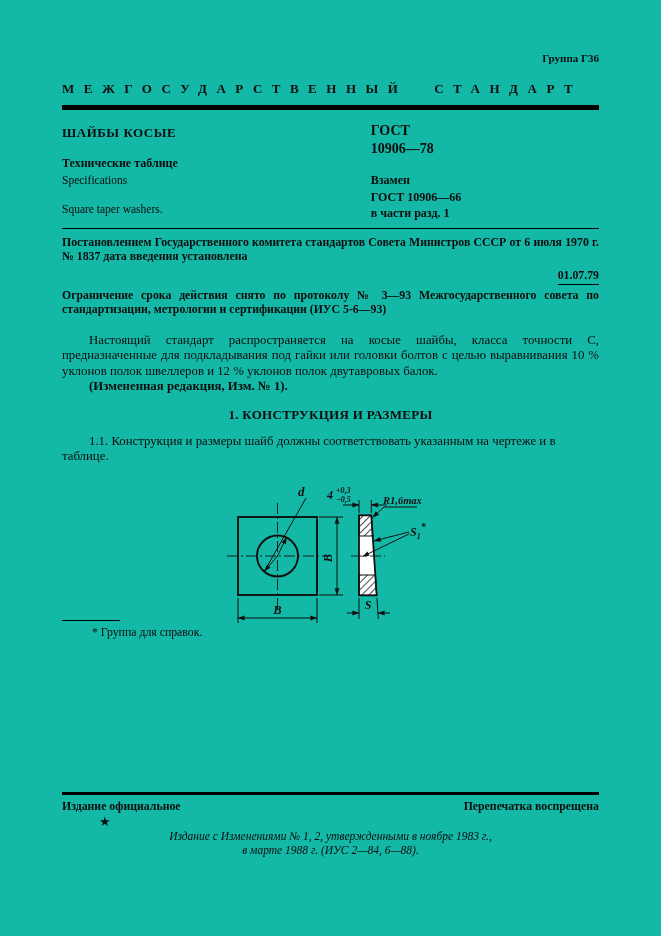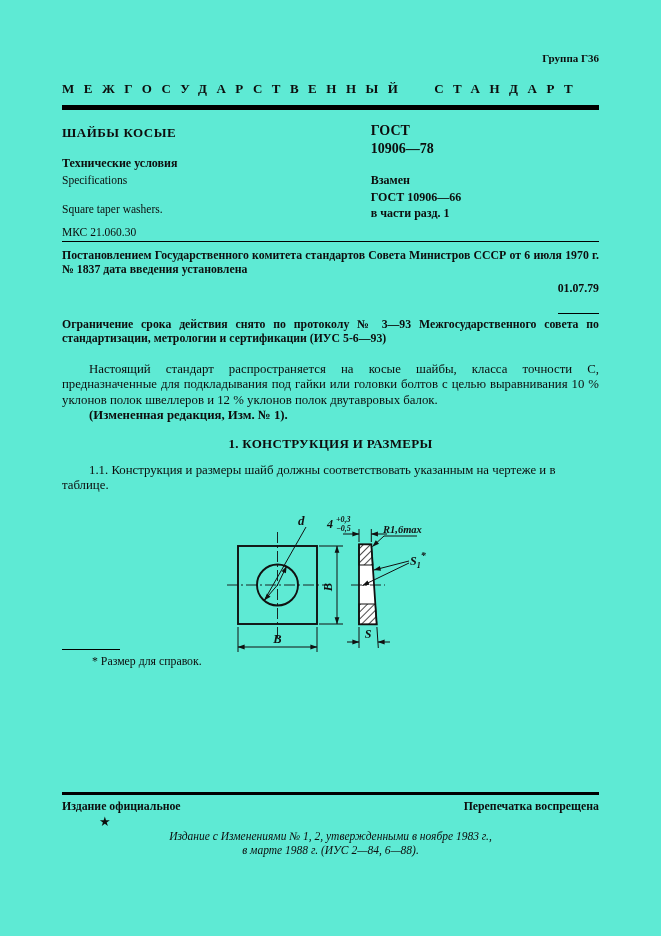--- a/index.html
+++ b/index.html
@@ -5,21 +5,21 @@
   * { margin: 0; padding: 0; box-sizing: border-box; }
   html, body { background: #fbfbfa; }
   body {
     width: 661px; height: 936px;
     font-family: "Liberation Serif", serif;
     color: #0d0d0d;
   }
   .page {
     position: relative;
     width: 661px; height: 936px;
-    background: #5eead4;
+    background: #14b8a6;
     padding: 0 62px;
     overflow: hidden;
   }
   .group-label {
     margin-top: 52px;
     text-align: right;
     font-weight: bold;
     font-size: 11px;
   }
   .main-title {
@@ -51,21 +51,21 @@
     line-height: 13.5px;
     text-align: justify;
     margin-top: 7px;
   }
   .date-row { text-align: right; margin-top: 2px; }
   .date-val {
     display: inline-block;
     font-weight: bold;
     font-size: 11.8px;
     border-bottom: 1.4px solid #000;
-    padding-bottom: 17px;
+    padding-bottom: 1px;
   }
   .limitation { margin-top: 4px; }
 
   .scope {
     margin-top: 17px;
     font-size: 12.8px;
     line-height: 15.3px;
     text-align: justify;
     text-indent: 27px;
   }
@@ -117,36 +117,35 @@
 
   <div class="group-label">Группа Г36</div>
 
   <div class="main-title">МЕЖГОСУДАРСТВЕННЫЙ СТАНДАРТ</div>
 
   <div class="rule-thick"></div>
 
   <div class="head-grid">
     <div class="head-left">
       <div class="head-title-ru">ШАЙБЫ КОСЫЕ</div>
-      <div class="head-sub-ru">Технические условия</div>
+      <div class="head-sub-ru">Технические таблице</div>
       <div class="head-en">Specifications</div>
       <div class="head-en head-en-first">Square taper washers.</div>
     </div>
     <div class="head-right">
       <div class="gost-label">ГОСТ</div>
       <div class="gost-label">10906—78</div>
       <div class="replaces">
         <div>Взамен</div>
         <div>ГОСТ 10906—66</div>
         <div>в части разд. 1</div>
       </div>
     </div>
   </div>
 
-  <div class="mks">МКС 21.060.30</div>
 
   <div class="rule-thin"></div>
 
   <p class="decree">Постановлением Государственного комитета стандартов Совета Министров СССР от 6 июля 1970 г. № 1837 дата введения установлена</p>
 
   <div class="date-row">
     <span class="date-val">01.07.79</span>
   </div>
 
   <p class="limitation">Ограничение срока действия снято по протоколу № 3—93 Межгосударственного совета по стандартизации, метрологии и сертификации (ИУС 5-6—93)</p>
@@ -229,21 +228,21 @@
         <line x1="196.9" y1="126" x2="198.3" y2="147" stroke="#111" stroke-width="1"></line>
         <line x1="167" y1="141" x2="179" y2="141" stroke="#111" stroke-width="1" marker-end="url(#arr)"></line>
         <line x1="210" y1="141" x2="198" y2="141" stroke="#111" stroke-width="1" marker-end="url(#arr)"></line>
         <text x="188" y="137" font-size="12" font-style="italic" font-weight="bold" text-anchor="middle">S</text>
       </g>
     </g>
   </svg>
 
   <div class="footnote-block">
     <div class="footnote-rule"></div>
-    <div class="footnote-text">*  Размер для справок.</div>
+    <div class="footnote-text">*  Группа для справок.</div>
   </div>
 
   <div class="page-footer">
     <div class="footer-rule"></div>
     <div class="footer-row">
       <span>Издание официальное</span>
       <span>Перепечатка воспрещена</span>
     </div>
     <div class="footer-star">★</div>
     <div class="edition-note">

